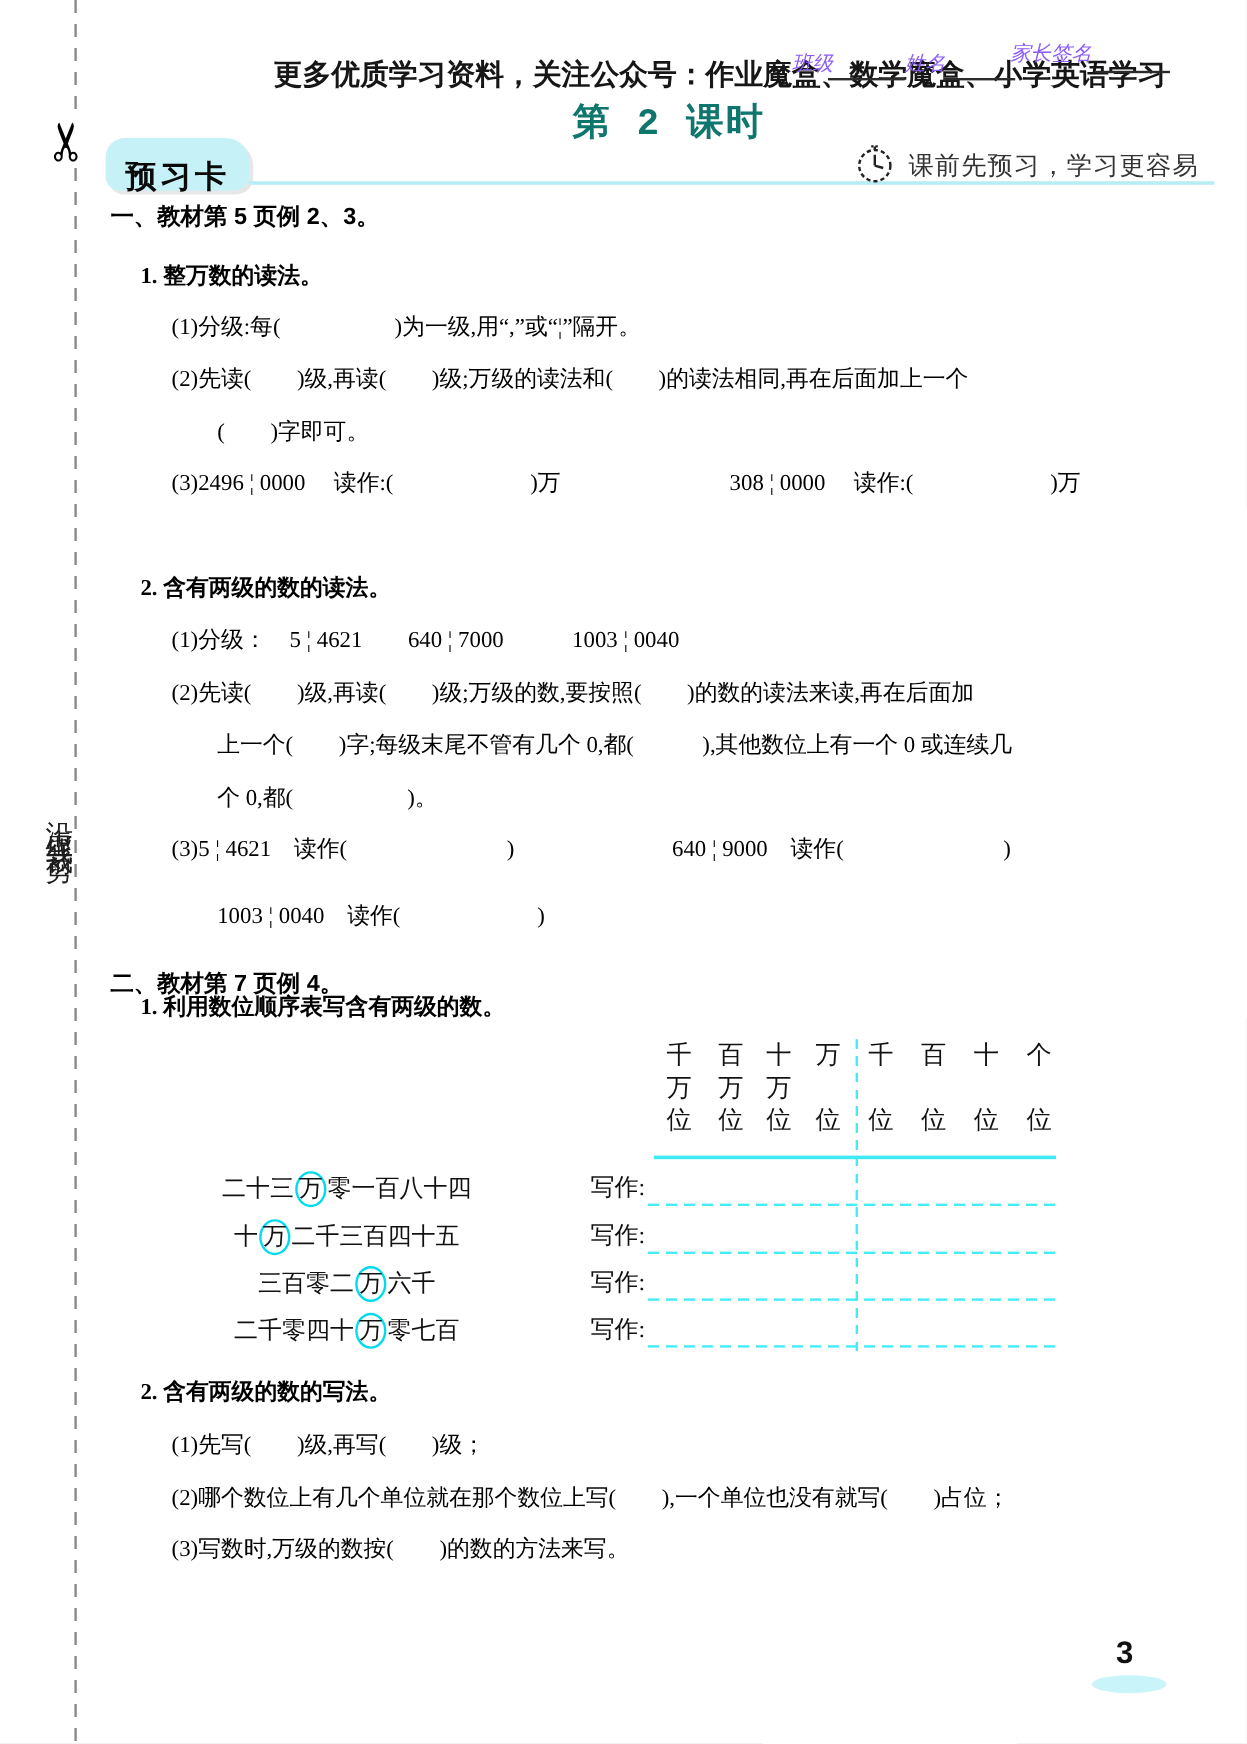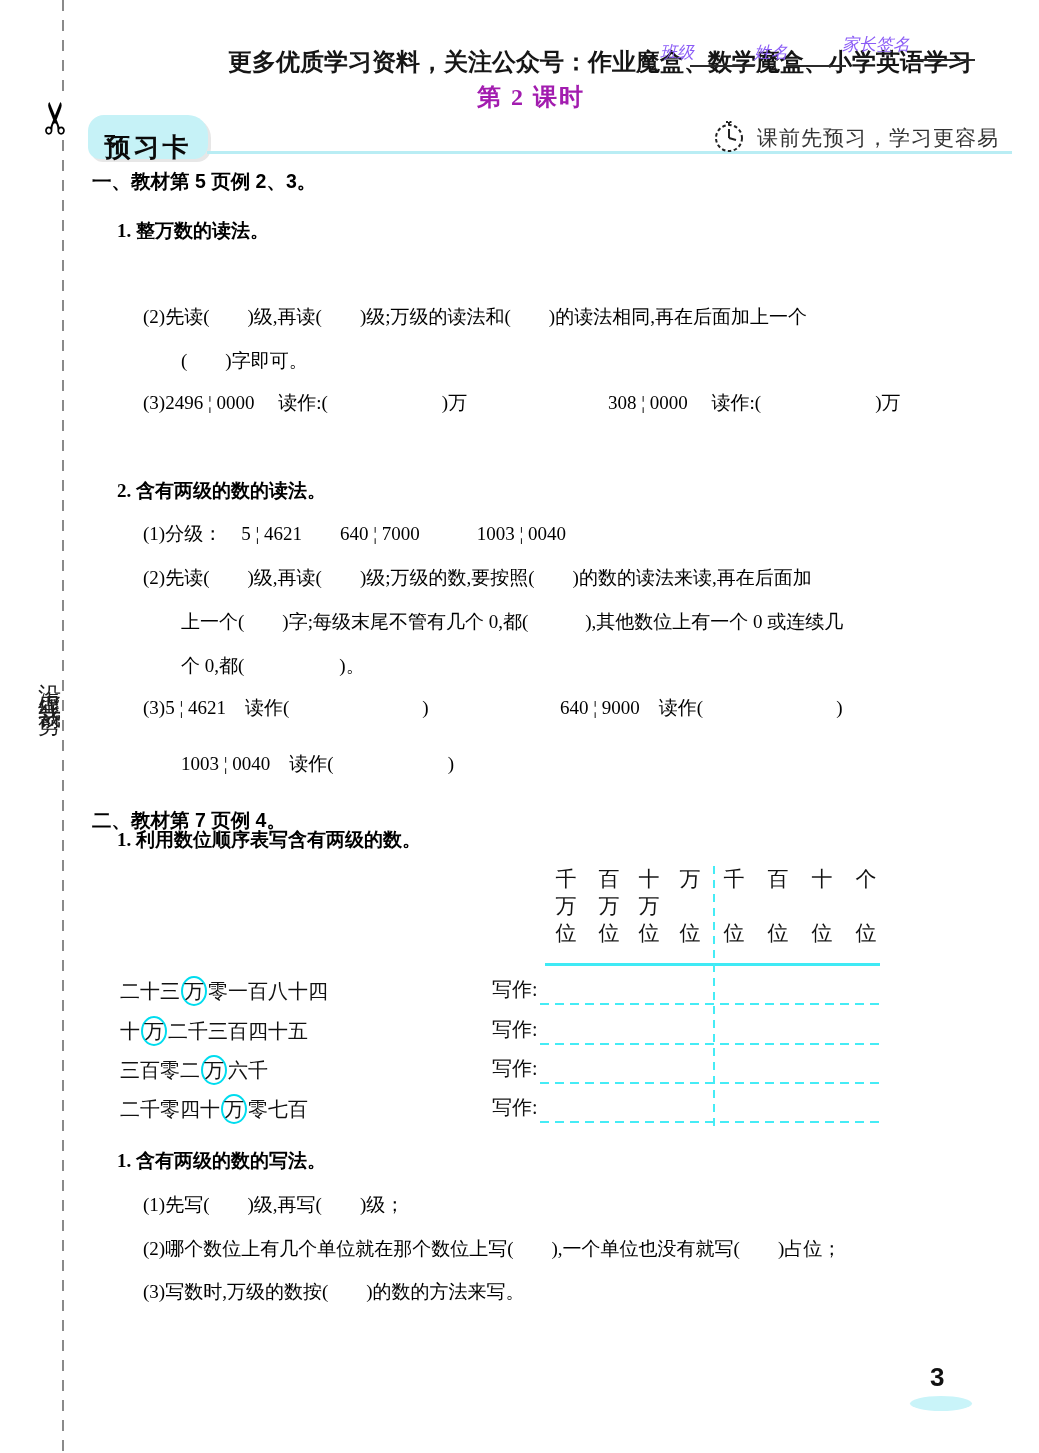--- a/index.html
+++ b/index.html
@@ -12,42 +12,42 @@
   .scissors{position:absolute;left:38px;top:96px;font-size:44px;line-height:44px;color:#000;
             transform:rotate(-90deg);font-family:"DejaVu Sans",sans-serif;background:#fff;}
   .cut-note{position:absolute;left:34px;top:666px;writing-mode:vertical-rl;text-orientation:upright;
             font-size:23px;letter-spacing:7px;color:#1c1c1c;font-family:"Liberation Serif",serif;}
   
   .promo{position:absolute;left:228px;top:46px;font-size:24px;font-weight:bold;
          font-family:"Liberation Sans",sans-serif;color:#161616;white-space:pre;}
   .form-label{position:absolute;font-style:italic;font-size:17px;color:#8b5cf6;
               font-family:"Liberation Serif",serif;white-space:pre;}
   .form-line{position:absolute;height:2px;background:#2b2b2b;}
-  .lesson{position:absolute;left:477px;top:81px;font-size:24px;font-weight:bold;letter-spacing:2px;
-          color:#a21caf;font-family:Liberation Serif, serif;white-space:pre;}
+  .lesson{position:absolute;left:477px;top:81px;font-size:31px;font-weight:bold;letter-spacing:2px;
+          color:#0f766e;font-family:Liberation Mono, monospace;white-space:pre;}
   .badge{position:absolute;left:88px;top:115px;width:120px;height:44px;background:#c6f2f7;
          border-radius:16px 20px 14px 12px;box-shadow:3px 3px 0 rgba(120,120,120,.18);
          display:flex;align-items:center;justify-content:center;}
   .badge span{font-size:26px;font-weight:bold;letter-spacing:3px;color:#0a0a0a;
               font-family:"Liberation Sans",sans-serif;margin-top:20px;}
   .badge-rule{position:absolute;left:207px;top:151px;width:805px;height:3px;background:#b9edf4;}
   .clock{position:absolute;left:711px;top:119px;width:36px;height:36px;}
   .tip{position:absolute;left:757px;top:124px;font-size:21px;color:#333;letter-spacing:1px;
        font-family:"Liberation Sans",sans-serif;white-space:pre;}
   
   .tl{position:absolute;white-space:pre;font-size:19px;line-height:26px;color:#000000;}
   .sec-h{font-family:"Liberation Sans",sans-serif;font-weight:bold;font-size:19.5px;}
   .item-h{font-weight:bold;}
   
   .pv-col{position:absolute;top:866px;width:26px;display:flex;flex-direction:column;align-items:center;}
   .pv-ch{display:block;height:27px;line-height:27px;font-size:21px;text-align:center;white-space:pre;}
   .pv-topline{position:absolute;left:545px;top:963px;width:335px;height:3px;background:#3feaf5;}
   .pv-divider{position:absolute;left:713px;top:866px;width:2px;height:262px;
               background:repeating-linear-gradient(to bottom,#45ecf6 0 8px,transparent 8px 14px);}
-  .num-row{position:absolute;left:120px;width:338px;text-align:left;font-size:20px;white-space:pre;}
+  .num-row{position:absolute;left:120px;width:338px;text-align:center;font-size:20px;white-space:pre;}
   .wan{display:inline-block;border:2px solid #00dcee;border-radius:50%;padding:3px 1px;margin:0 1px;line-height:1;}
   .write-label{position:absolute;left:492px;font-size:20px;white-space:pre;}
   .answer-line{position:absolute;left:540px;width:340px;height:2px;
                background:repeating-linear-gradient(to right,#45ecf6 0 9px,transparent 9px 15px);}
   
   .pnum{position:absolute;left:930px;top:1362px;font-size:26px;font-weight:bold;
         font-family:"Liberation Sans",sans-serif;}
   .pnum-ellipse{position:absolute;left:910px;top:1396px;width:62px;height:15px;border-radius:50%;
                 background:#c9f4f9;}
 </style>
@@ -77,20 +77,21 @@
     <circle cx="18" cy="19" r="13" fill="none" stroke="#222" stroke-width="2" stroke-dasharray="3.5,2.5"></circle>
     <line x1="18" y1="19" x2="18" y2="10" stroke="#222" stroke-width="2"></line>
     <line x1="18" y1="19" x2="25" y2="21" stroke="#222" stroke-width="2"></line>
     <line x1="15" y1="3" x2="21" y2="3" stroke="#222" stroke-width="2" stroke-dasharray="2,1.5"></line>
     <line x1="18" y1="3" x2="18" y2="6" stroke="#222" stroke-width="2"></line>
   </svg>
   <div class="tip">课前先预习，学习更容易</div>
 
   <div class="tl sec-h" style="left:92px;top:168px;">一、教材第 5 页例 2、3。</div>
   <div class="tl item-h" style="left:117px;top:218px;">1. 整万数的读法。</div>
+  <div class="tl" style="left:143px;top:260px;">(1)分级:每(　　　　　)为一级,用“,”或“¦”隔开。</div>
   <div class="tl" style="left:143px;top:304px;">(2)先读(　　)级,再读(　　)级;万级的读法和(　　)的读法相同,再在后面加上一个</div>
   <div class="tl" style="left:181px;top:348px;">(　　)字即可。</div>
   <div class="tl" style="left:143px;top:390px;">(3)2496 ¦ 0000　 读作:(　　　　　　)万</div>
   <div class="tl" style="left:608px;top:390px;">308 ¦ 0000　 读作:(　　　　　　)万</div>
   <div class="tl item-h" style="left:117px;top:478px;">2. 含有两级的数的读法。</div>
   <div class="tl" style="left:143px;top:521px;">(1)分级：　5 ¦ 4621　　640 ¦ 7000　　　1003 ¦ 0040</div>
   <div class="tl" style="left:143px;top:565px;">(2)先读(　　)级,再读(　　)级;万级的数,要按照(　　)的数的读法来读,再在后面加</div>
   <div class="tl" style="left:181px;top:609px;">上一个(　　)字;每级末尾不管有几个 0,都(　　　),其他数位上有一个 0 或连续几</div>
   <div class="tl" style="left:181px;top:653px;">个 0,都(　　　　　)。</div>
   <div class="tl" style="left:143px;top:695px;">(3)5 ¦ 4621　读作(　　　　　　　)</div>
@@ -152,21 +153,21 @@
   <div class="answer-line" style="top:1043px;"></div>
 
   <div class="num-row" style="top:1055px;"><span>三百零二</span><span class="wan">万</span><span>六千</span></div>
   <div class="write-label" style="top:1055px;">写作:</div>
   <div class="answer-line" style="top:1082px;"></div>
 
   <div class="num-row" style="top:1094px;"><span>二千零四十</span><span class="wan">万</span><span>零七百</span></div>
   <div class="write-label" style="top:1094px;">写作:</div>
   <div class="answer-line" style="top:1121px;"></div>
 
-  <div class="tl item-h" style="left:117px;top:1148px;">1. 含有两级的数的写法。</div>
+  <div class="tl item-h" style="left:117px;top:1148px;">2. 含有两级的数的写法。</div>
   <div class="tl" style="left:143px;top:1192px;">(1)先写(　　)级,再写(　　)级；</div>
   <div class="tl" style="left:143px;top:1236px;">(2)哪个数位上有几个单位就在那个数位上写(　　),一个单位也没有就写(　　)占位；</div>
   <div class="tl" style="left:143px;top:1279px;">(3)写数时,万级的数按(　　)的数的方法来写。</div>
 
   <div class="pnum-ellipse"></div>
   <div class="pnum">3</div>
 
 </div>
 
 </body></html>

